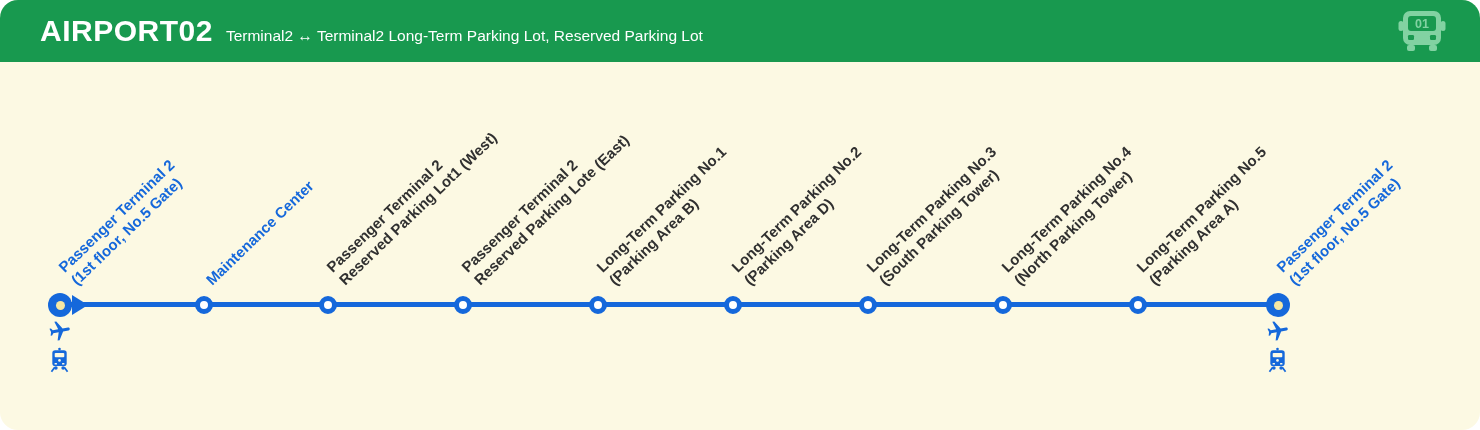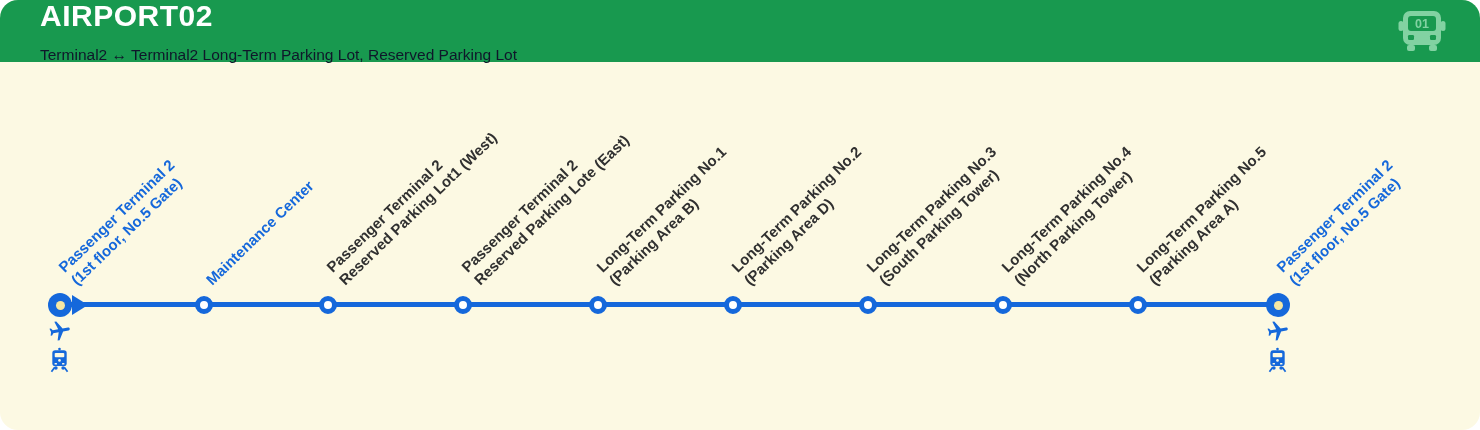--- a/index.html
+++ b/index.html
@@ -1,23 +1,23 @@
 <!DOCTYPE html>
 <html style="--green: #18994F; --bus-green: #82D2A2; --cream: #FCF9E3; --blue: #1568DB; --dark: #303030; --terminal-inner: #F5E7A3;"><head>
 <meta charset="utf-8">
 <style>
   html,body{margin:0;padding:0;background:#ffffff;font-family:"Liberation Sans",sans-serif;}
   .card{position:relative;width:1480px;height:430px;border-radius:18px;overflow:hidden;
         background:var(--cream,#FCF9E3);}
   
   .header{height:62px;background:var(--green,#18994F);display:flex;align-items:center;
           padding:0 34px 0 40px;box-sizing:border-box;}
-  .titles{display:flex;align-items:baseline;gap:13px;min-width:0;flex-direction:column;}
+  .titles{display:flex;align-items:baseline;gap:13px;min-width:0;}
   .route-name{color:#fff;font-size:30px;font-weight:800;letter-spacing:.5px;white-space:nowrap;}
-  .route-desc{color:#0f172a;font-size:15.5px;font-weight:400;white-space:nowrap;}
+  .route-desc{color:#ffffff;font-size:15.5px;font-weight:400;white-space:nowrap;}
   .bus{margin-left:auto;display:flex;align-items:flex-end;}
   .busnum{fill:var(--bus-green,#82D2A2);font-family:"Liberation Sans",sans-serif;
           font-size:12.5px;font-weight:700;}
   
   .diagram{position:relative;height:368px;}
   .line{position:absolute;top:240px;height:5px;border-radius:3px;background:var(--blue,#1568DB);}
   .marker{position:absolute;border-radius:50%;box-sizing:border-box;}
   .marker.terminal{width:24px;height:24px;background:var(--blue,#1568DB);}
   .marker.terminal::after{content:"";position:absolute;left:50%;top:50%;width:9px;height:9px;
           margin:-4.5px 0 0 -4.5px;border-radius:50%;background:var(--terminal-inner,#F5E7A3);}

